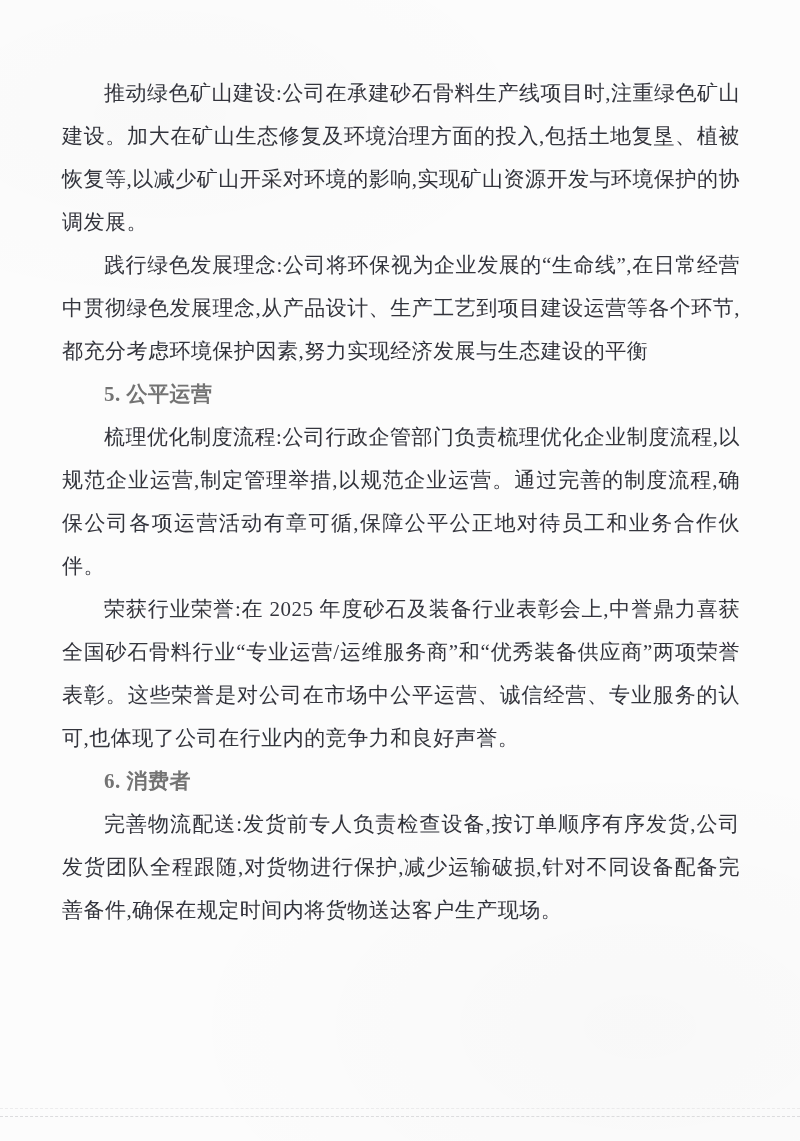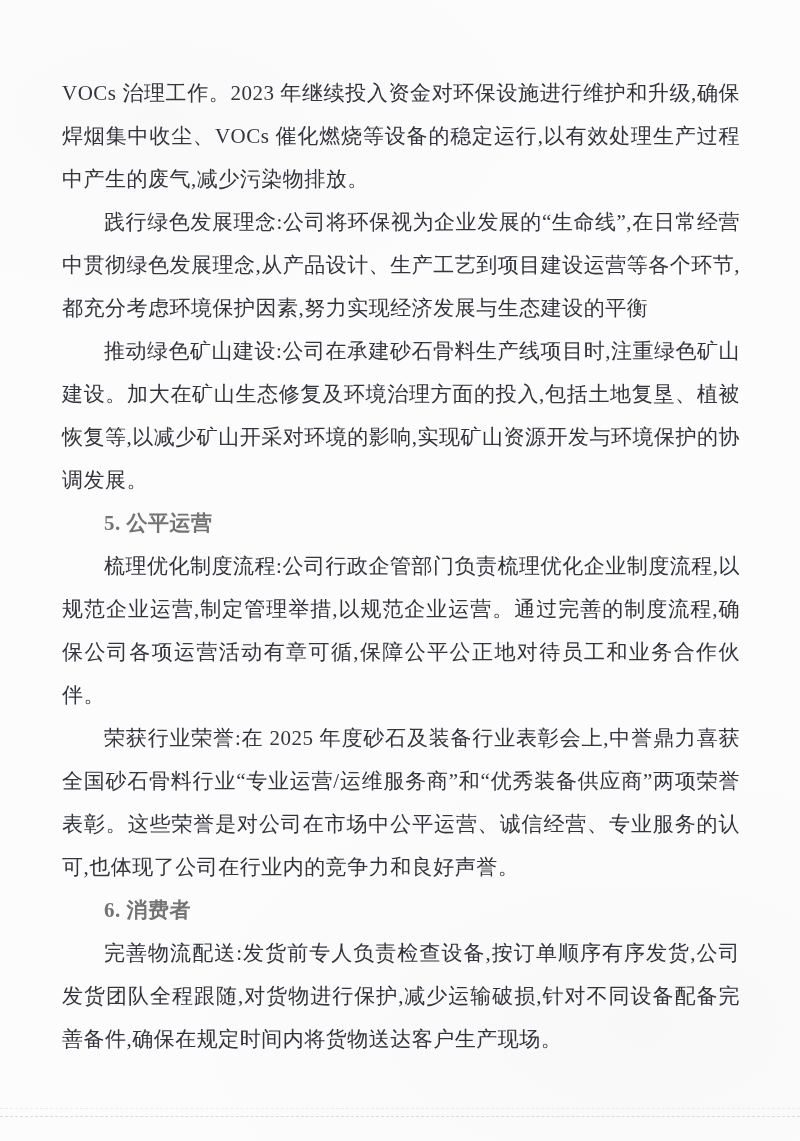--- a/index.html
+++ b/index.html
@@ -69,25 +69,24 @@
   .scan-line.line-1 { top: 1108px; opacity: 0.45; }
   .scan-line.line-2 { top: 1116px; }
 </style>
 </head>
 <body>
 
 <div class="page">
 
   <div class="content">
 
-    <p class="para no-indent">VOCs 治理工作。2023 年继续投入资金对环保设施进行维护和升级,确保焊烟集中收尘、VOCs 催化燃烧等设备的稳定运行,以有效处理生产过程中产生的废气,减少污染物排放。</p>
+
+    <p class="para">推动绿色矿山建设:公司在承建砂石骨料生产线项目时,注重绿色矿山建设。加大在矿山生态修复及环境治理方面的投入,包括土地复垦、植被恢复等,以减少矿山开采对环境的影响,实现矿山资源开发与环境保护的协调发展。</p>
 
     <p class="para">践行绿色发展理念:公司将环保视为企业发展的“生命线”,在日常经营中贯彻绿色发展理念,从产品设计、生产工艺到项目建设运营等各个环节,都充分考虑环境保护因素,努力实现经济发展与生态建设的平衡</p>
-
-    <p class="para">推动绿色矿山建设:公司在承建砂石骨料生产线项目时,注重绿色矿山建设。加大在矿山生态修复及环境治理方面的投入,包括土地复垦、植被恢复等,以减少矿山开采对环境的影响,实现矿山资源开发与环境保护的协调发展。</p>
 
     <h3 class="heading">5. 公平运营</h3>
 
     <p class="para">梳理优化制度流程:公司行政企管部门负责梳理优化企业制度流程,以规范企业运营,制定管理举措,以规范企业运营。通过完善的制度流程,确保公司各项运营活动有章可循,保障公平公正地对待员工和业务合作伙伴。</p>
 
     <p class="para">荣获行业荣誉:在 2025 年度砂石及装备行业表彰会上,中誉鼎力喜获全国砂石骨料行业“专业运营/运维服务商”和“优秀装备供应商”两项荣誉表彰。这些荣誉是对公司在市场中公平运营、诚信经营、专业服务的认可,也体现了公司在行业内的竞争力和良好声誉。</p>
 
     <h3 class="heading">6. 消费者</h3>
 
     <p class="para">完善物流配送:发货前专人负责检查设备,按订单顺序有序发货,公司发货团队全程跟随,对货物进行保护,减少运输破损,针对不同设备配备完善备件,确保在规定时间内将货物送达客户生产现场。</p>

